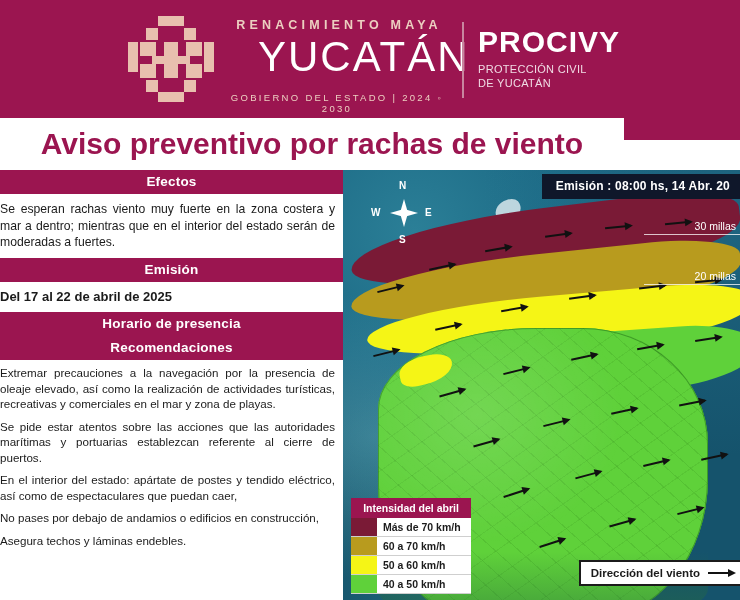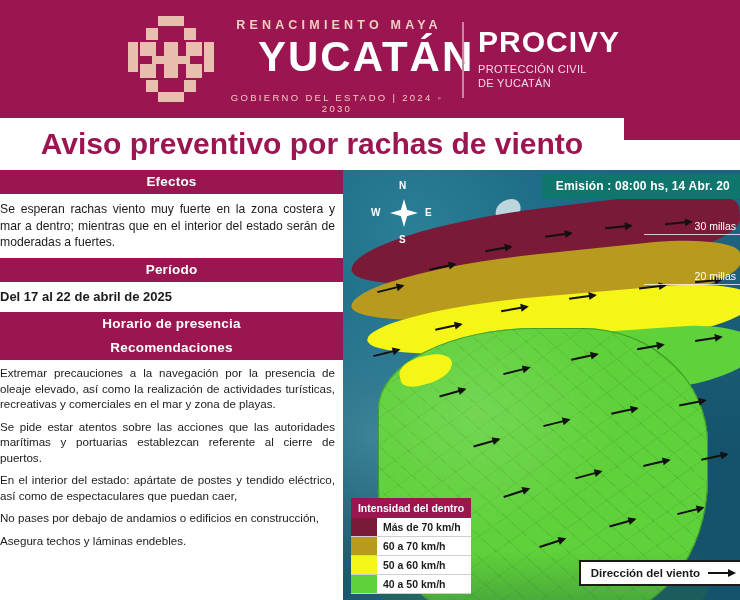--- a/index.html
+++ b/index.html
@@ -41,21 +41,21 @@
     width: 230px;
     text-align: center;
     color: #f3e3d8;
   }
   .brand-top {
     font-size: 12.5px; letter-spacing: 4.2px;
     font-weight: bold; color: #eccfc0;
     padding-left: 4px;
   }
   .brand-main {
-    font-size: 42px; font-weight: bold; letter-spacing: 2px;
+    font-size: 42px; font-weight: normal; letter-spacing: 2px;
     line-height: 46px; color: #ffffff;
     margin-top: 2px;
     margin-left: 36px;
   }
   .brand-bottom {
     font-size: 9.5px; letter-spacing: 2.3px;
     color: #eccfc0; margin-top: 12px;
   }
   .brand-divider {
     position: absolute; left: 462px; top: 22px;
@@ -239,21 +239,21 @@
   }
   .compass span { position: absolute; }
   .c-n { left: 30px; top: 0; }
   .c-s { left: 30px; top: 54px; }
   .c-w { left: 2px; top: 27px; }
   .c-e { left: 56px; top: 27px; }
 
   
   .emission {
     position: absolute; right: 0; top: 4px;
-    background: #0f766e; color: #ffffff;
+    background: #0f172a; color: #ffffff;
     font-size: 12px; font-weight: bold;
     padding: 5px 10px 6px 14px;
     letter-spacing: 0.2px;
   }
   .mile-label {
     position: absolute; right: 4px;
     color: #ffffff; font-size: 10.5px;
   }
   .mile-40 { top: 50px; }
   .mile-20 { top: 100px; }
@@ -349,21 +349,21 @@
 
   <div class="title-bar">
     <h1>Aviso preventivo por rachas de viento</h1>
   </div>
 
   <div class="left-col">
 
     <div class="sec-head">Efectos</div>
     <div class="sec-body">Se esperan rachas viento muy fuerte en la zona costera y mar a dentro; mientras que en el interior del estado serán de moderadas a fuertes.</div>
 
-    <div class="sec-head">Período</div>
+    <div class="sec-head">Emisión</div>
     <div class="sec-body bold">Del 17 al 22 de abril de 2025</div>
 
     <div class="sec-head">Horario de presencia</div>
 
     <div class="sec-head">Recomendaciones</div>
     <div class="rec-item">Extremar precauciones a la navegación por la presencia de oleaje elevado, así como la realización de actividades turísticas, recreativas y comerciales en el mar y zona de playas.</div>
     <div class="rec-item">Se pide estar atentos sobre las acciones que las autoridades marítimas y portuarias establezcan referente al cierre de puertos.</div>
     <div class="rec-item">En el interior del estado: apártate de postes   y tendido eléctrico, así como de espectaculares que puedan caer,</div>
     <div class="rec-item">No pases por debajo de andamios o edificios en construcción,</div>
     <div class="rec-item">Asegura techos y láminas endebles.</div>
@@ -433,21 +433,21 @@
     </div>
 
     <div class="emission">Emisión : 08:00 hs, 14 Abr. 20</div>
 
     <div class="mile-line" style="top:64px; width:96px;"></div>
     <div class="mile-label mile-40">30 millas</div>
     <div class="mile-line" style="top:114px; width:96px;"></div>
     <div class="mile-label mile-20">20 millas</div>
 
     <div class="legend">
-      <div class="legend-title">Intensidad del dentro</div>
+      <div class="legend-title">Intensidad del abril</div>
       <div class="legend-row">
         <div class="legend-swatch" style="background:#7a1a36;"></div>
         <div class="legend-text">Más de 70 km/h</div>
       </div>
       <div class="legend-row">
         <div class="legend-swatch" style="background:#b89b1e;"></div>
         <div class="legend-text">60 a 70 km/h</div>
       </div>
       <div class="legend-row">
         <div class="legend-swatch" style="background:#f5f516;"></div>

